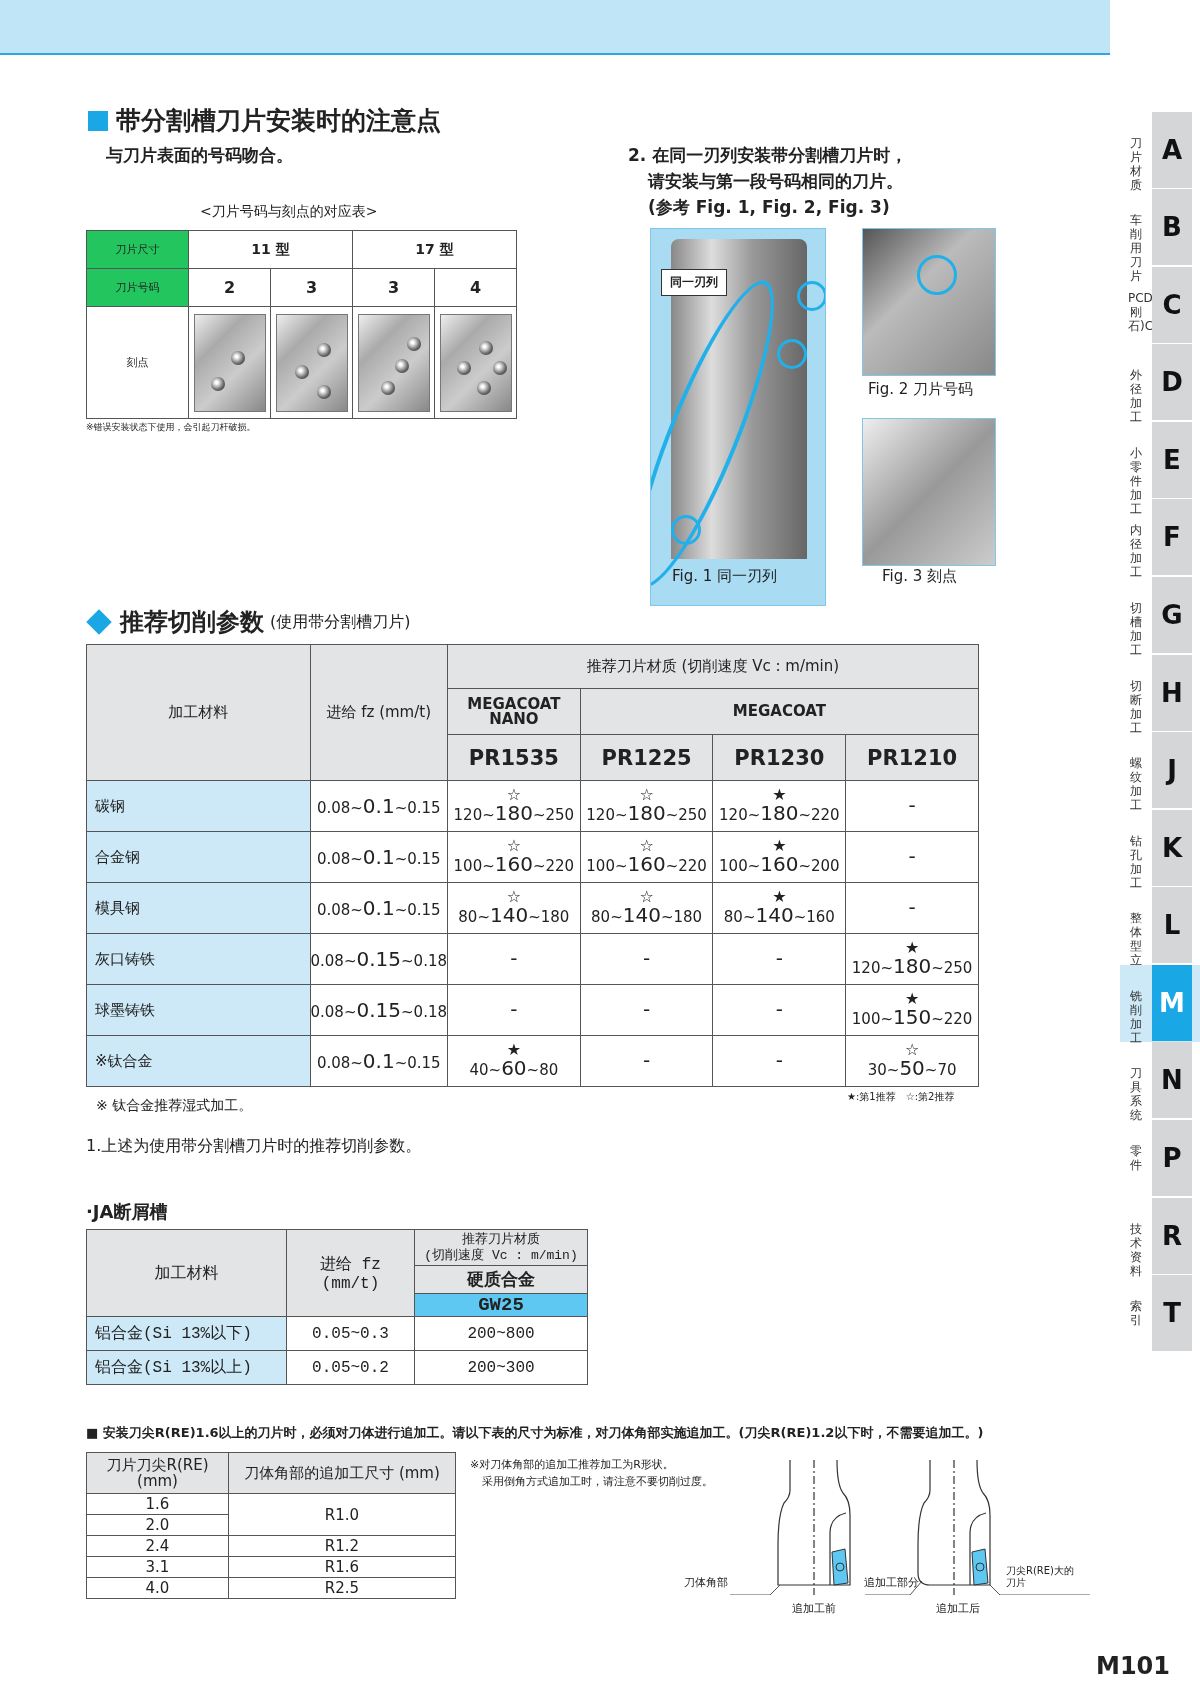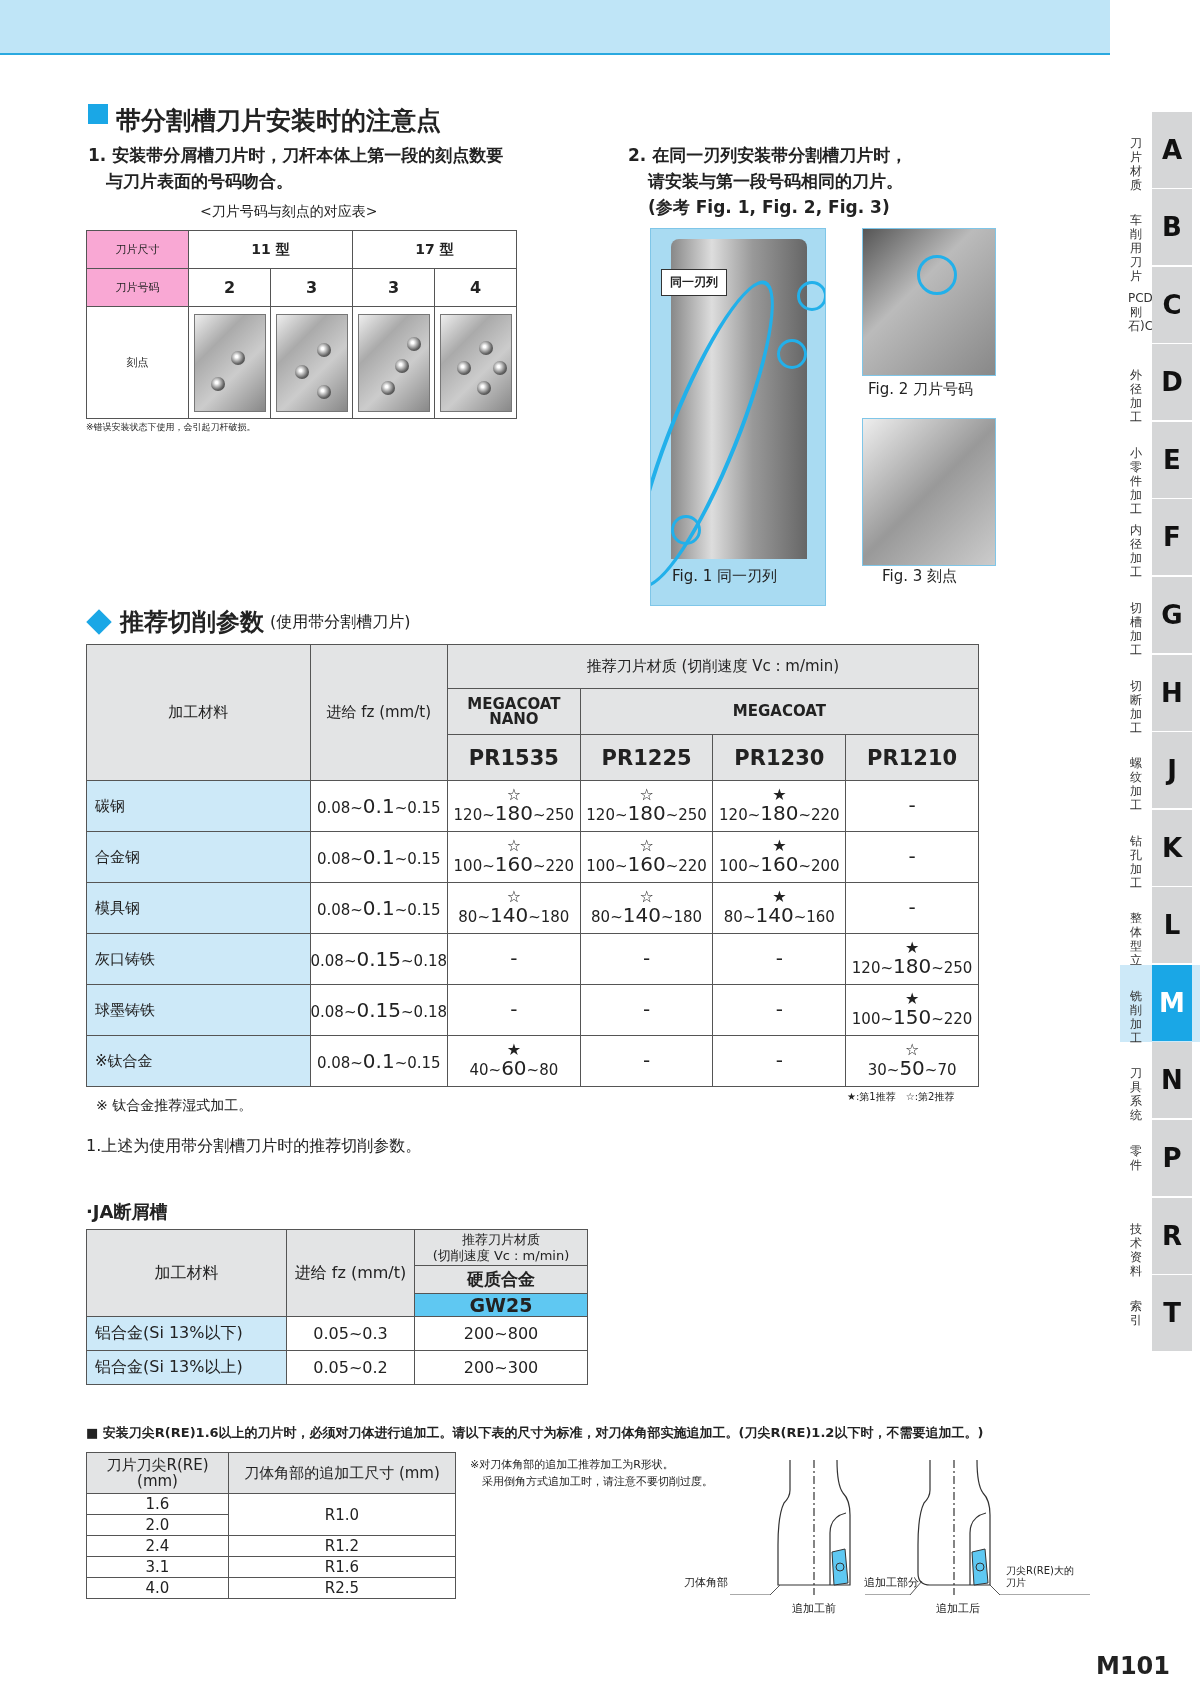--- a/index.html
+++ b/index.html
@@ -1,27 +1,27 @@
 <!DOCTYPE html>
 <html><head>
 <meta charset="utf-8">
 <style>
   * { box-sizing: border-box; margin: 0; padding: 0; }
   body { width: 1200px; height: 1697px; background: #fff; font-family: "DejaVu Sans", "Liberation Sans", sans-serif; color: #222; position: relative; overflow: hidden; }
   .topbar { position: absolute; left: 0; top: 0; width: 1110px; height: 55px; background: #bfe5f7; border-bottom: 2px solid #2aa9e0; }
   .abs { position: absolute; }
-  .h1 { left: 88px; top: 104px; font-size: 25px; font-weight: bold; display: flex; gap: 8px; }
+  .h1 { left: 88px; top: 104px; font-size: 25px; font-weight: bold; display: flex; align-items: center; gap: 8px; }
   .sq { width: 20px; height: 20px; background: #1aa7e6; display: inline-block; }
   .p1 { left: 88px; top: 142px; font-size: 17px; font-weight: bold; line-height: 26px; width: 480px; }
   .p1 .indent { padding-left: 18px; display: block; }
   .caption { left: 200px; top: 203px; font-size: 14px; }
   table { border-collapse: collapse; }
   .tbl1 { left: 86px; top: 230px; }
   .tbl1 td { border: 1px solid #555; text-align: center; font-size: 14px; }
-  .tbl1 .gh { background: #f9a8d4; }
+  .tbl1 .gh { background: #22c55e; }
   .tbl1 .lbl { font-size: 11px; width: 102px; }
   .imgcell { height: 112px; padding: 4px; }
   .insert { width: 72px; height: 98px; margin: 0 auto; background: linear-gradient(135deg,#eee 0%,#aaa 30%,#ccc 60%,#888 100%); position: relative; border: 1px solid #777; }
   .dot { position: absolute; width: 14px; height: 14px; border-radius: 50%; background: radial-gradient(circle at 40% 40%,#fff 10%,#666 60%,#222 100%); }
   .note-small { left: 86px; top: 421px; font-size: 9px; }
   .p2 { left: 628px; top: 142px; font-size: 17px; font-weight: bold; line-height: 26px; }
   .p2 .indent { padding-left: 20px; display: block; }
   .fig1 { left: 650px; top: 228px; width: 176px; height: 378px; background: #a9dbf2; border: 1px solid #7fc6e8; overflow: hidden; }
   .fig1 .body { position: absolute; left: 20px; top: 10px; width: 136px; height: 320px; background: linear-gradient(90deg,#888,#ddd 30%,#999 60%,#666); border-radius: 8px 8px 0 0; }
   .fig1 .ellipse { position: absolute; left: 18px; top: 40px; width: 70px; height: 330px; border: 4px solid #22b0ea; border-radius: 50%; transform: rotate(22deg); transform-origin: center; }
@@ -41,21 +41,21 @@
   .tbl2 .coat { font-size: 15px; font-weight: bold; height: 46px; line-height: 15px; }
   .tbl2 .big { font-size: 20px; }
   .tbl2 .sm { font-size: 15px; }
   .star { display: block; font-size: 16px; line-height: 16px; }
   .vc { line-height: 20px; }
   .foot1 { left: 96px; top: 1097px; font-size: 14px; }
   .legend { left: 847px; top: 1090px; font-size: 10px; }
   .notes { left: 86px; top: 1130px; font-size: 16px; line-height: 32px; }
   .ja { left: 86px; top: 1200px; font-size: 18px; font-weight: bold; }
   .tbl3 { left: 86px; top: 1229px; width: 502px; }
-  .tbl3 td { border: 1px solid #555; text-align: center; font-size: 16px; }
+  .tbl3 td { border: 1px solid #555; text-align: center; font-size: 16px; font-family: Liberation Mono, monospace; }
   .tbl3 .gh { background: #e3e4e5; }
   .tbl3 .mat { background: #cde9f8; text-align: left; padding-left: 8px; height: 34px; }
   .tbl3 .gw { background: #5fc8f2; font-size: 19px; font-weight: bold; height: 16px; }
   .re-note { left: 86px; top: 1424px; font-size: 13px; font-weight: bold; }
   .tbl4 { left: 86px; top: 1452px; width: 370px; }
   .tbl4 td { border: 1px solid #555; text-align: center; font-size: 15px; height: 21px; line-height: 18px; }
   .tbl4 .gh { background: #e3e4e5; height: 41px; }
   .r-note { left: 470px; top: 1456px; font-size: 11px; line-height: 17px; }
   .diag { left: 700px; top: 1455px; width: 400px; height: 140px; }
   .dlabel { font-size: 11px; }
@@ -70,21 +70,20 @@
 </head>
 <body>
 
 <div class="topbar"></div>
 
 <div class="abs h1">
   <span class="sq"></span>
   <span>带分割槽刀片安装时的注意点</span>
 </div>
 <div class="abs p1">
-  <span>1. 安装带分屑槽刀片时，刀杆本体上第一段的刻点数要</span>
   <span class="indent">与刀片表面的号码吻合。</span>
 </div>
 <div class="abs caption">&lt;刀片号码与刻点的对应表&gt;</div>
 
 <table class="abs tbl1">
   <tbody>
       <tr>
     <td class="gh lbl" style="height:38px">刀片尺寸</td>
     <td colspan="2" style="width:164px;font-weight:bold">11 型</td>
     <td colspan="2" style="width:164px;font-weight:bold">17 型</td>

